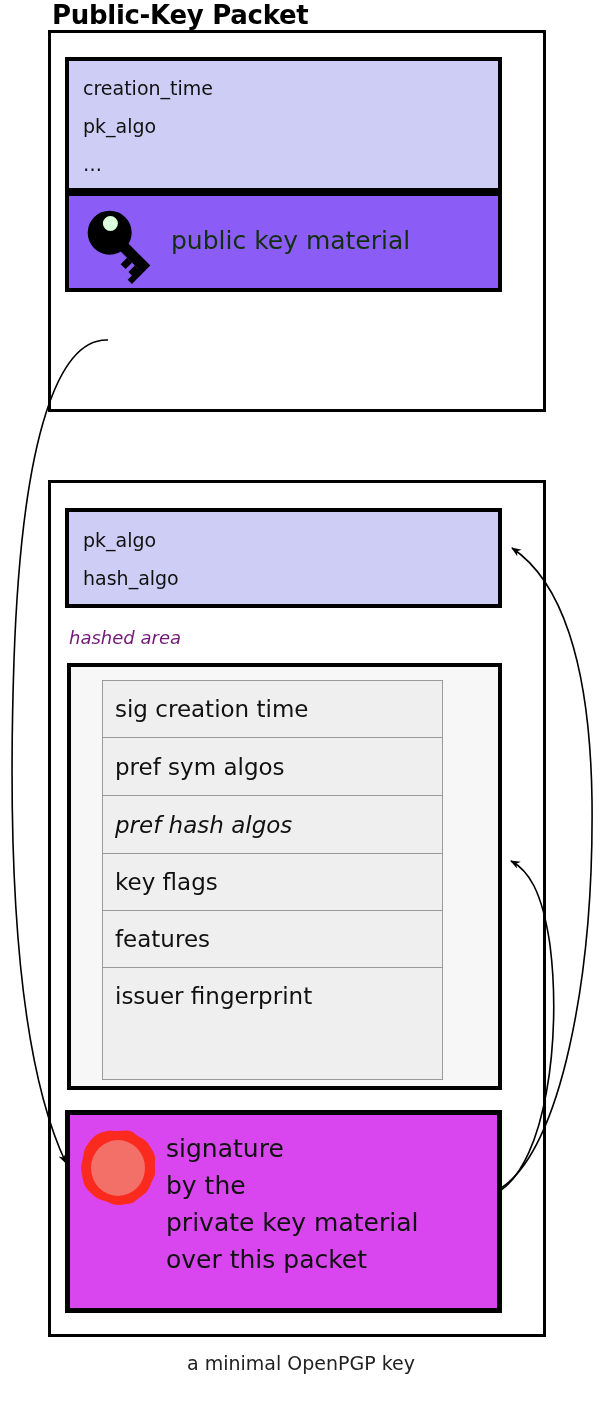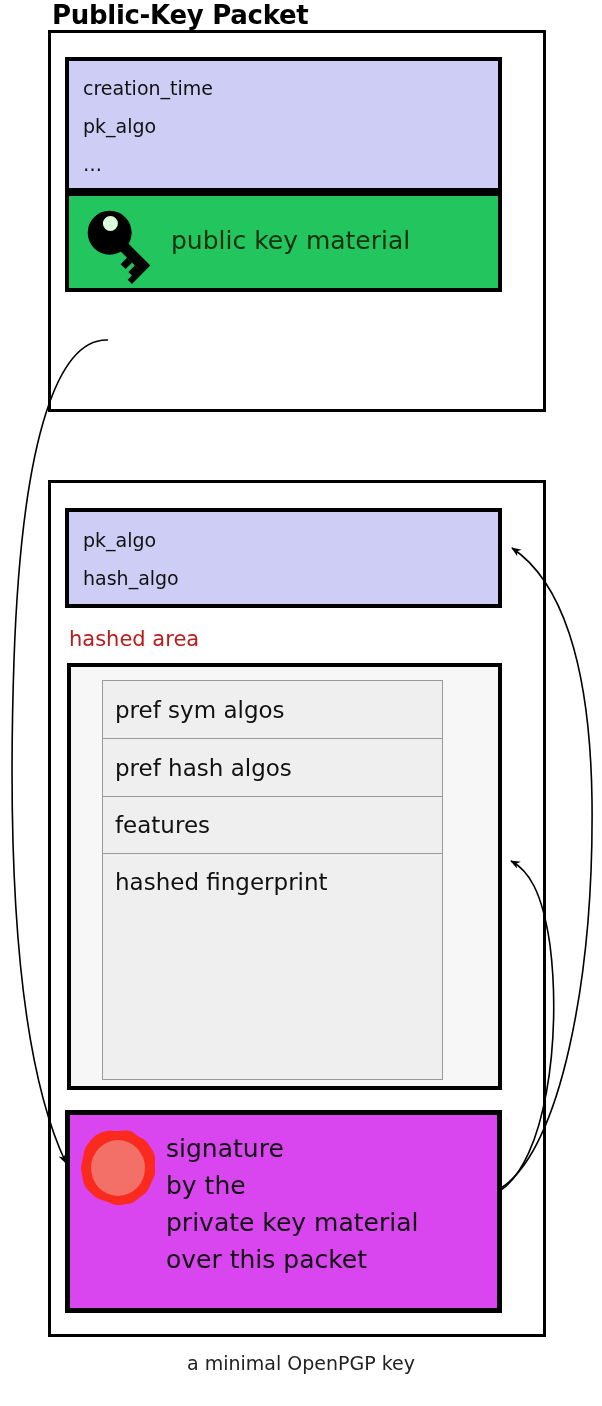--- a/index.html
+++ b/index.html
@@ -7,23 +7,23 @@
   .stage{position:absolute;left:0;top:0;width:602px;height:1406px;}
   .abs{position:absolute;box-sizing:border-box;}
 
   .pkt-title{
     font-weight:bold;font-size:26px;color:#000;letter-spacing:-0.3px;
     white-space:nowrap;
   }
   .outer-box{border:3px solid #000;background:#fff;}
   .field-box{border:4px solid #000;background:#CDCDF5;}
   .field-text{font-size:19px;color:#111;line-height:38px;}
-  .key-box{border:4px solid #000;background:#22c55e;}
+  .key-box{border:4px solid #000;background:#8b5cf6;}
   .key-label{font-size:25px;color:#12300F;}
-  .section-label{font-size:21px;color:#b91c1c;}
+  .section-label{font-size:18px;color:#701a75;font-style:italic;}
   .hashed-box{border:4px solid #000;background:#F7F7F7;}
   .sub-list{border:1px solid #9A9A9A;background:#EFEFEF;}
   .sub-row{border-bottom:1px solid #9A9A9A;font-size:23px;color:#111;
            display:flex;align-items:center;padding-left:12px;box-sizing:border-box;}
   .sub-row:last-child{border-bottom:none;}
   .sig-box{border:5px solid #000;background:#d946ef;}
   .sig-text{font-size:25px;color:#111;line-height:37px;white-space:pre-line;}
   .caption{font-size:19px;color:#222;text-align:center;width:602px;}
 
   svg.overlay{position:absolute;left:0;top:0;width:602px;height:1406px;pointer-events:none;}
@@ -64,24 +64,26 @@
 
   <div class="abs field-box" style="left:65px;top:508px;width:437px;height:100px;">
     <div class="abs field-text" style="left:14px;top:9px;white-space:pre-line;">pk_algo
 hash_algo</div>
   </div>
 
   <div class="abs section-label" style="left:69px;top:627px;">hashed area</div>
 
   <div class="abs hashed-box" style="left:67px;top:663px;width:435px;height:427px;">
     <div class="abs sub-list" style="left:31px;top:13px;width:341px;height:400px;">
+      <div class="sub-row" style="height:57px;">sig creation time</div>
       <div class="sub-row" style="height:58px;">pref sym algos</div>
-      <div class="sub-row" style="height:58px;">pref hash algos</div>
+      <div class="sub-row" style="height:58px;font-style:italic;">pref hash algos</div>
+      <div class="sub-row" style="height:57px;">key flags</div>
       <div class="sub-row" style="height:57px;">features</div>
-      <div class="sub-row" style="height:56px;">hashed fingerprint</div>
+      <div class="sub-row" style="height:56px;">issuer fingerprint</div>
     </div>
   </div>
 
   <div class="abs sig-box" style="left:65px;top:1110px;width:437px;height:203px;">
     <span class="abs" style="left:8px;top:12px;width:80px;height:80px;">
       <svg width="80" height="80" viewBox="0 0 80 80">
         <path fill="#FA2A1E" d="M40 4
           C48 4 52 2 57 7 C62 11 68 12 71 18 C75 24 78 28 77 35
           C76 42 79 46 75 52 C72 58 71 64 65 68 C59 72 56 77 49 77
           C42 78 38 79 32 76 C26 73 20 73 15 68 C10 63 6 60 5 53

